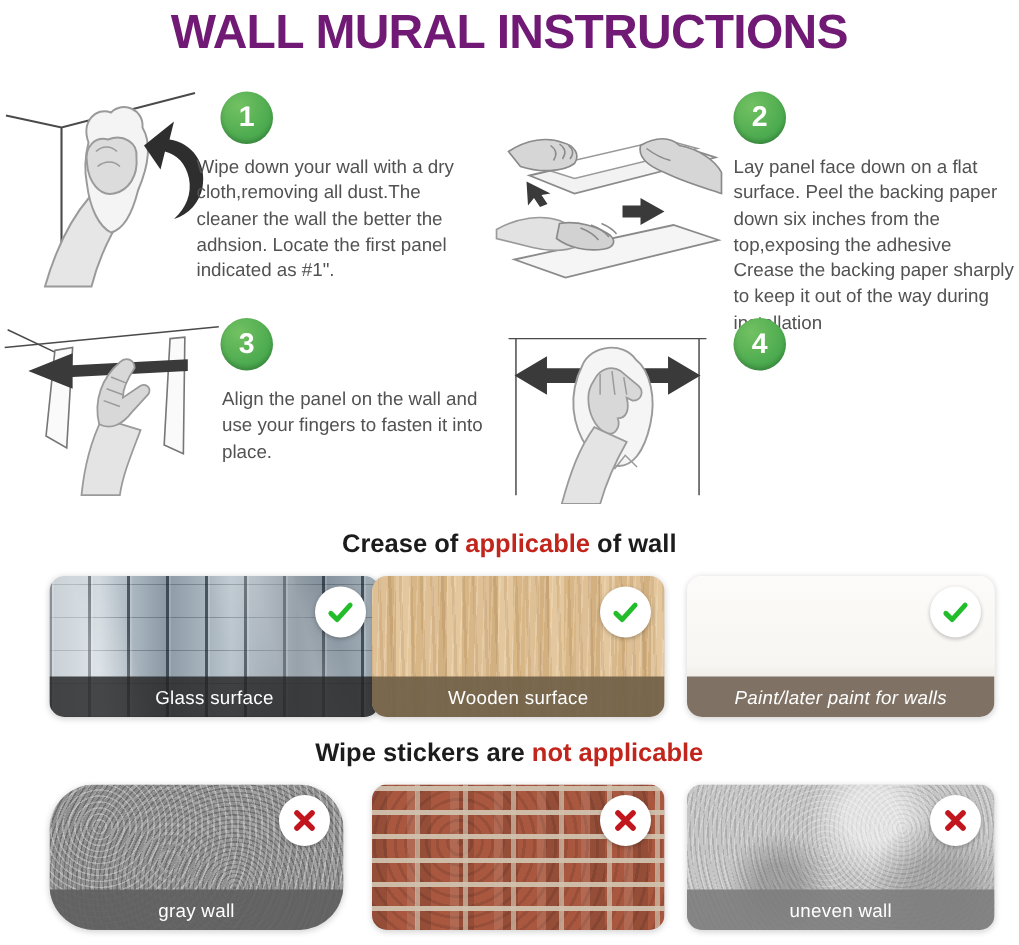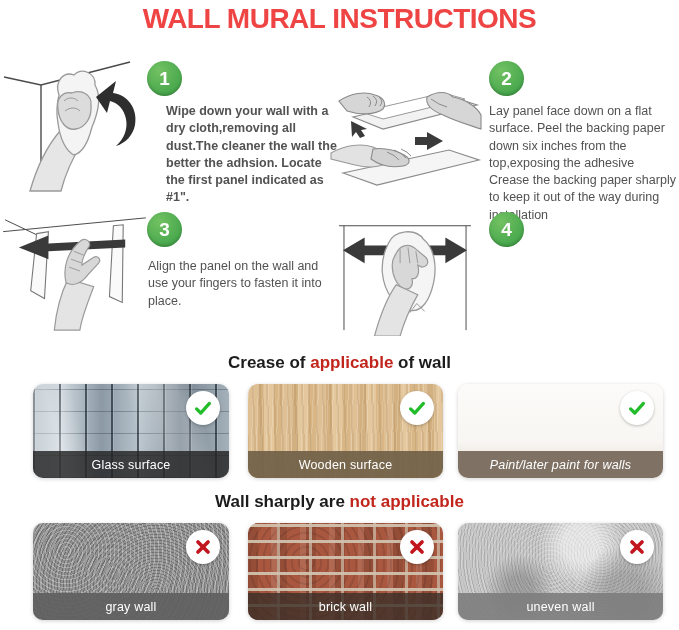--- a/index.html
+++ b/index.html
@@ -1,35 +1,35 @@
 <!DOCTYPE html>
 <html><head>
 <meta charset="utf-8">
 <style>
   html,body{margin:0;padding:0;background:#fff;}
   .page{position:relative;width:679px;height:630px;background:#fff;overflow:hidden;
         font-family:"Liberation Sans", sans-serif;}
   .title{position:absolute;top:0;left:0;right:0;margin:0;padding-top:3px;text-align:center;
-         font-size:28px;font-weight:800;letter-spacing:-0.5px;color:#ef4444;}
+         font-size:32px;font-weight:800;letter-spacing:-0.5px;color:#701a75;}
   
   .illus{position:absolute;margin:0;}
   .illus svg{width:100%;height:100%;display:block;}
   .i1{left:2px;top:50px;width:140px;height:142px;}
   .i2{left:330px;top:55px;width:152px;height:135px;}
   .i3{left:2px;top:208px;width:145px;height:126px;}
   .i4{left:330px;top:210px;width:150px;height:126px;}
   
   .numbadge{position:absolute;width:35px;height:35px;border-radius:50%;color:#fff;font-weight:700;
             font-size:19px;display:flex;align-items:center;justify-content:center;
             background:radial-gradient(circle at 35% 28%, #72c162, #4aa94e 68%, #3c9a43);
             box-shadow:inset 0 -2px 3px rgba(0,0,0,.18);}
   .n1{left:147px;top:61px;} .n2{left:489px;top:61px;} .n3{left:147px;top:212px;} .n4{left:489px;top:212px;}
   
   .steptext{position:absolute;margin:0;font-size:12.5px;line-height:1.38;color:#525252;}
-  .t1{left:166px;top:103px;width:176px;font-weight:bold;}
+  .t1{left:131px;top:103px;width:176px;}
   .t2{left:489px;top:103px;width:188px;}
   .t3{left:148px;top:258px;width:178px;}
   .t4{left:489px;top:254px;width:186px;}
   
   .subhead{position:absolute;left:0;right:0;margin:0;text-align:center;font-size:17px;
            font-weight:600;color:#1c1c1c;}
   .hA{top:353px;} .hB{top:492px;}
   .red{color:#c1251c;}
   
   .card{position:absolute;border-radius:10px;overflow:hidden;box-shadow:0 1px 4px rgba(0,0,0,.18);}
@@ -38,34 +38,34 @@
   .mark{position:absolute;top:7px;right:9px;width:34px;height:34px;border-radius:50%;background:#fff;
         box-shadow:0 1px 3px rgba(0,0,0,.25);display:flex;align-items:center;justify-content:center;}
   .mark svg{width:22px;height:22px;display:block;}
   .bar{position:absolute;left:0;right:0;bottom:0;height:27px;display:flex;align-items:center;
        justify-content:center;color:#fff;font-size:12.5px;font-weight:500;letter-spacing:.2px;}
   
   .tex-glass{background:
       linear-gradient(75deg, rgba(255,255,255,.35) 0 16%, rgba(255,255,255,0) 28% 52%, rgba(255,255,255,.25) 66% 76%, rgba(255,255,255,0) 84%),
       repeating-linear-gradient(90deg, rgba(15,25,35,.62) 0 2px, rgba(255,255,255,.14) 2px 3px, transparent 3px 26px),
       repeating-linear-gradient(0deg, rgba(20,30,40,.28) 0 1px, transparent 1px 22px),
-      linear-gradient(90deg,#aab6bf 0%,#ccd5db 15%,#8c9aa6 35%,#b9c4cc 55%,#76838f 75%,#a5b1ba 100%);}
+      linear-gradient(90deg,#aab6bf 0%,#ccd5db 15%,#8c9aa6 35%,#b9c4cc 55%,#76838f 75%,#a5b1ba 100%); padding-left: 24px;}
   .bar-glass{background:rgba(35,35,35,.82);}
   .tex-wood{background:
       repeating-linear-gradient(88deg, rgba(120,80,40,.12) 0 2px, transparent 2px 7px),
       repeating-linear-gradient(92deg, rgba(255,255,255,.18) 0 1px, transparent 1px 5px),
       repeating-linear-gradient(90deg,#dfc094 0 10px,#d3b07f 10px 16px,#e4c79c 16px 26px,#d8b685 26px 34px);
       background-color:#dcbd8e;}
   .bar-wood{background:rgba(113,97,72,.93);margin-top:44px;}
   .tex-paint{background:linear-gradient(180deg,#fcfbf9 0%,#f8f6f2 62%,#e9e4dc 84%,#f3f0ea 100%);font-style:italic;}
   .bar-paint{background:rgba(118,104,90,.93);}
   .tex-gray{background-color:#8f8f8f;background-image:
       repeating-radial-gradient(circle at 17% 29%, rgba(255,255,255,.28) 0 1px, transparent 1px 4px),
       repeating-radial-gradient(circle at 63% 71%, rgba(0,0,0,.22) 0 1px, transparent 1px 3px),
-      repeating-radial-gradient(circle at 41% 53%, rgba(255,255,255,.16) 0 2px, transparent 2px 6px);}
+      repeating-radial-gradient(circle at 41% 53%, rgba(255,255,255,.16) 0 2px, transparent 2px 6px); border-radius: 30px;}
   .bar-gray{background:rgba(95,95,95,.92);}
   .tex-brick{background-color:#a9583f;background-image:
       repeating-linear-gradient(0deg, transparent 0 13px, rgba(208,193,173,.95) 13px 16px),
       repeating-linear-gradient(90deg, transparent 0 29px, rgba(208,193,173,.70) 29px 32px),
       repeating-linear-gradient(90deg, rgba(0,0,0,.12) 0 10px, transparent 10px 23px, rgba(255,255,255,.10) 23px 29px),
       repeating-radial-gradient(circle at 30% 40%, rgba(0,0,0,.10) 0 2px, transparent 2px 7px);}
   .bar-brick{background:rgba(62,48,40,.82);}
   .tex-uneven{background-color:#c6c6c6;background-image:
       radial-gradient(circle at 30% 68%, rgba(95,95,95,.38) 0 8%, transparent 22%),
       radial-gradient(circle at 82% 72%, rgba(100,100,100,.32) 0 10%, transparent 26%),
@@ -173,37 +173,36 @@
   </div>
   <div class="card r1 cC tex-paint">
     <div class="mark">
       <svg viewBox="0 0 24 24">
           <path d="M5 13 l4.5 4.5 L19 7" stroke="#23bd2c" stroke-width="3.6" fill="none" stroke-linecap="round" stroke-linejoin="round"></path>
         </svg>
     </div>
     <div class="bar bar-paint">Paint/later paint for walls</div>
   </div>
 
-  <h2 class="subhead hB"><span>Wall sharply are </span><span class="red">not applicable</span><span></span></h2>
+  <h2 class="subhead hB"><span>Wipe stickers are </span><span class="red">not applicable</span><span></span></h2>
 
   <div class="card r2 cA tex-gray">
     <div class="mark">
       <svg viewBox="0 0 24 24">
           <path d="M6.5 6.5 L17.5 17.5 M17.5 6.5 L6.5 17.5" stroke="#c1161d" stroke-width="4" stroke-linecap="round"></path>
         </svg>
     </div>
     <div class="bar bar-gray">gray wall</div>
   </div>
   <div class="card r2 cB tex-brick">
     <div class="mark">
       <svg viewBox="0 0 24 24">
           <path d="M6.5 6.5 L17.5 17.5 M17.5 6.5 L6.5 17.5" stroke="#c1161d" stroke-width="4" stroke-linecap="round"></path>
         </svg>
     </div>
-    <div class="bar bar-brick">brick wall</div>
   </div>
   <div class="card r2 cC tex-uneven">
     <div class="mark">
       <svg viewBox="0 0 24 24">
           <path d="M6.5 6.5 L17.5 17.5 M17.5 6.5 L6.5 17.5" stroke="#c1161d" stroke-width="4" stroke-linecap="round"></path>
         </svg>
     </div>
     <div class="bar bar-uneven">uneven wall</div>
   </div>
 

